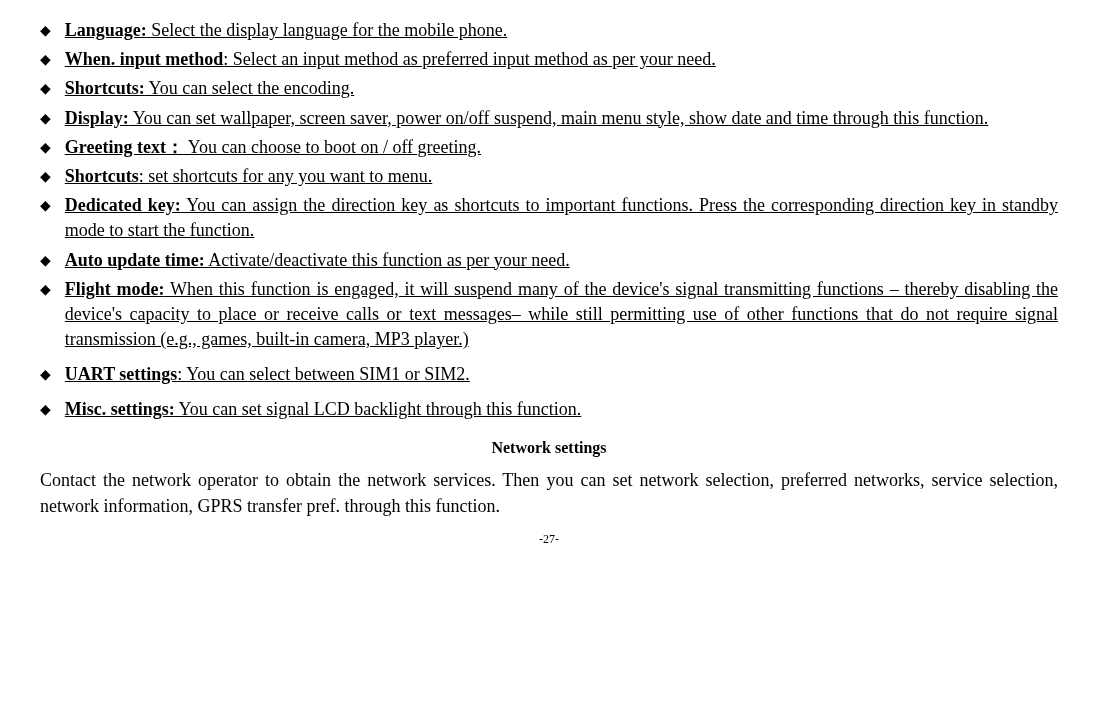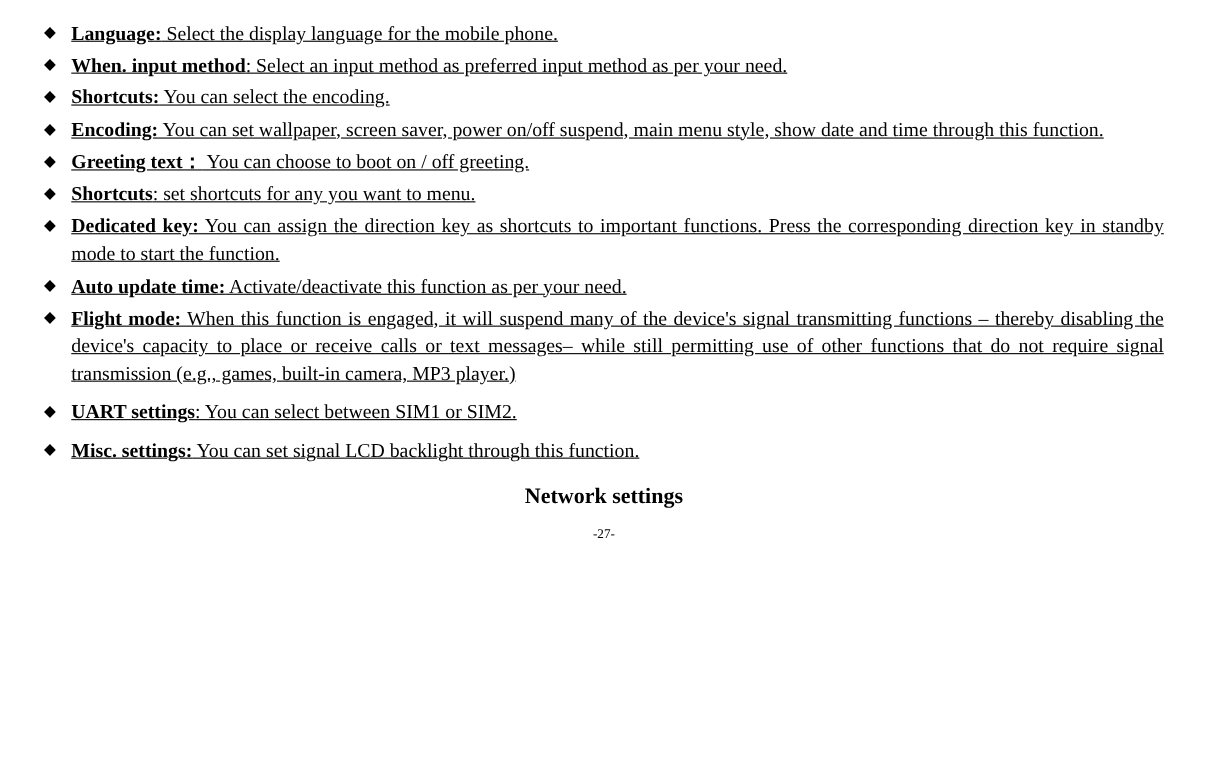--- a/index.html
+++ b/index.html
@@ -53,21 +53,21 @@
     .bullet-text b {
       font-weight: bold;
     }
 
     .bullet-item-spaced {
       margin-top: 10px;
     }
 
     .section-heading {
       text-align: center;
-      font-size: 20px;
+      font-size: 16px;
       font-weight: bold;
       margin-top: 14px;
       margin-bottom: 8px;
     }
 
     .paragraph {
       text-align: justify;
       margin-bottom: 6px;
       font-size: 18px;
       line-height: 1.45;
@@ -102,21 +102,21 @@
     <li class="bullet-item">
       <span class="bullet-diamond">◆</span>
       <span class="bullet-text">
         <b>Shortcuts:</b><span> You can select the encoding.</span>
       </span>
     </li>
 
     <li class="bullet-item">
       <span class="bullet-diamond">◆</span>
       <span class="bullet-text">
-        <b>Encoding:</b><span> You can set wallpaper, screen saver, power on/off suspend, main menu style, show date and time through this function.</span>
+        <b>Display:</b><span> You can set wallpaper, screen saver, power on/off suspend, main menu style, show date and time through this function.</span>
       </span>
     </li>
 
     <li class="bullet-item">
       <span class="bullet-diamond">◆</span>
       <span class="bullet-text">
         <b>Greeting text：</b><span> You can choose to boot on / off greeting.</span>
       </span>
     </li>
 
@@ -158,15 +158,16 @@
     <li class="bullet-item bullet-item-spaced">
       <span class="bullet-diamond">◆</span>
       <span class="bullet-text">
         <b>Misc. settings:</b><span> You can set signal LCD backlight through this function.</span>
       </span>
     </li>
   </ul>
 
   <div class="section-heading">Network settings</div>
 
+  <p class="paragraph">Contact the network operator to obtain the network services. Then you can set network selection, preferred networks, service selection, network information, GPRS transfer pref. through this function.</p>
 
   <div class="page-number">-27-</div>
 </div>
 
 </body></html>

